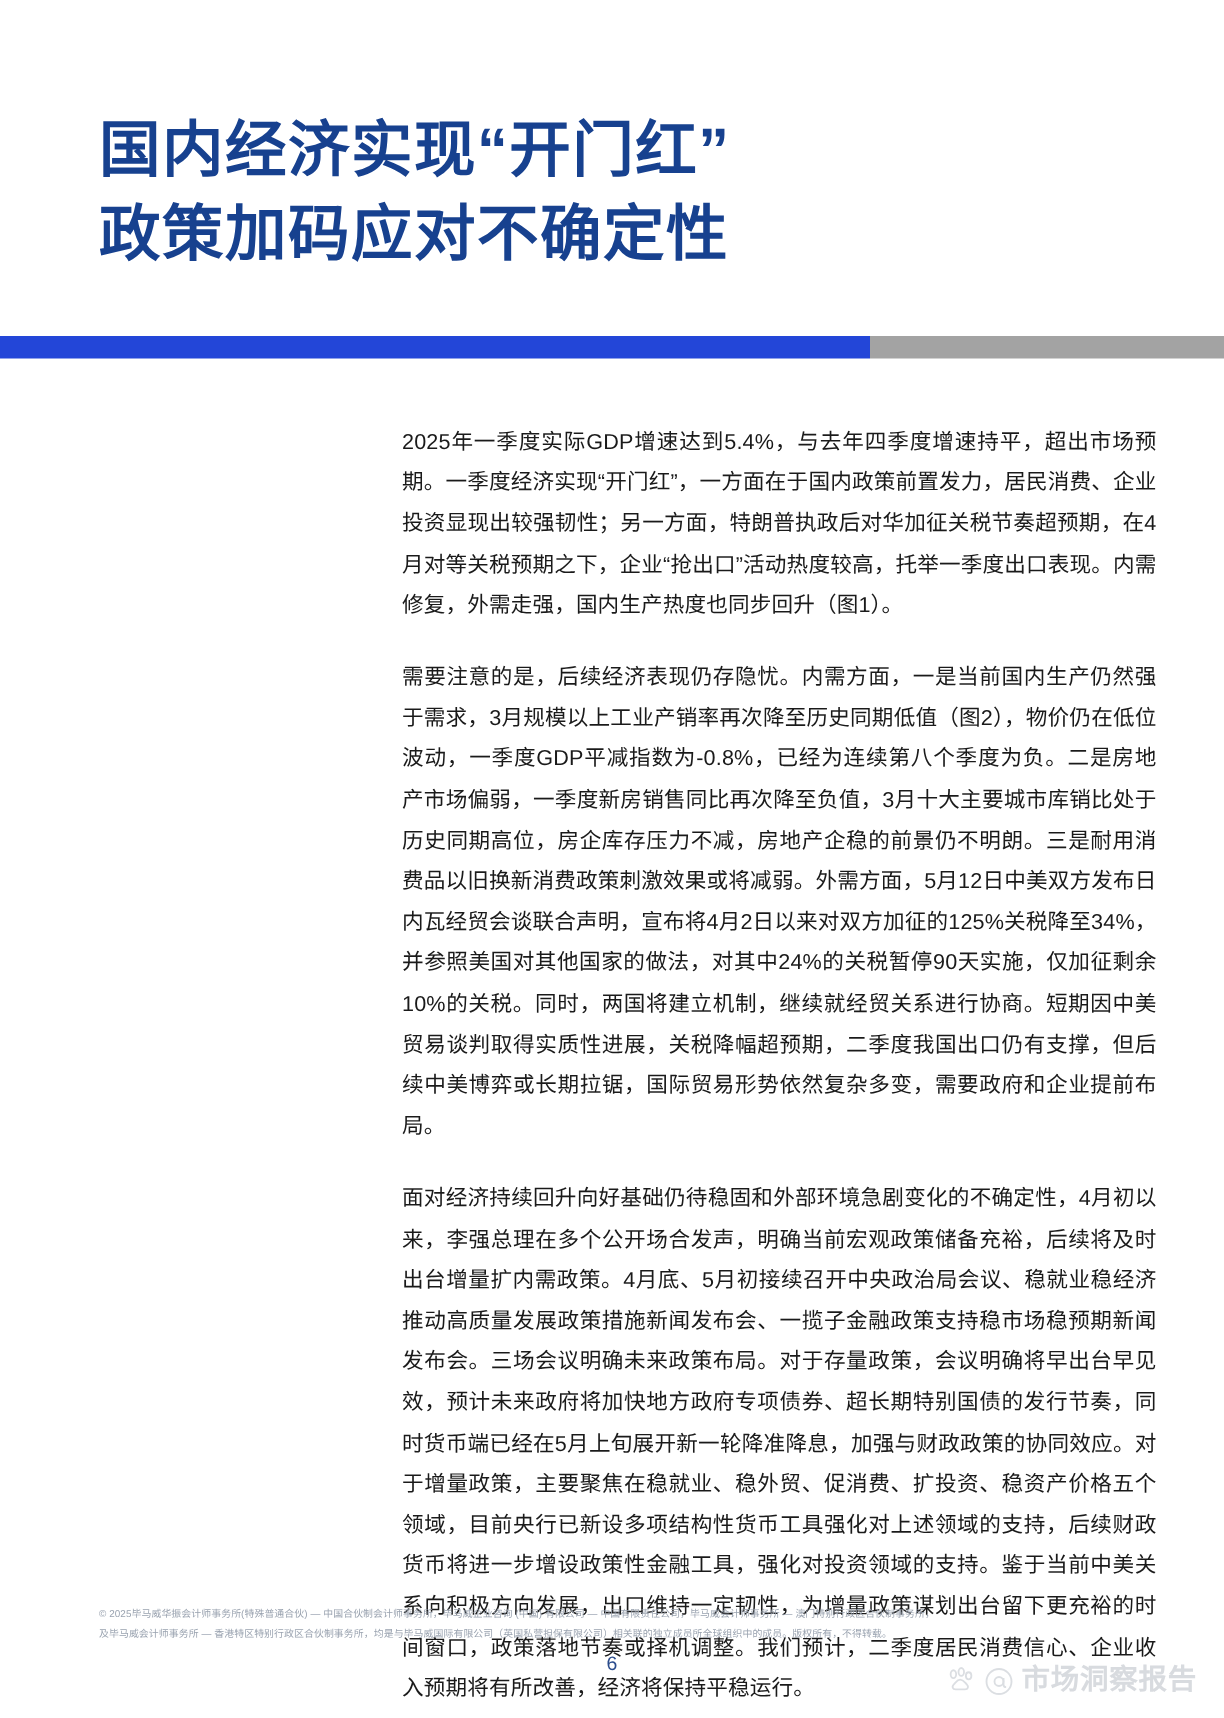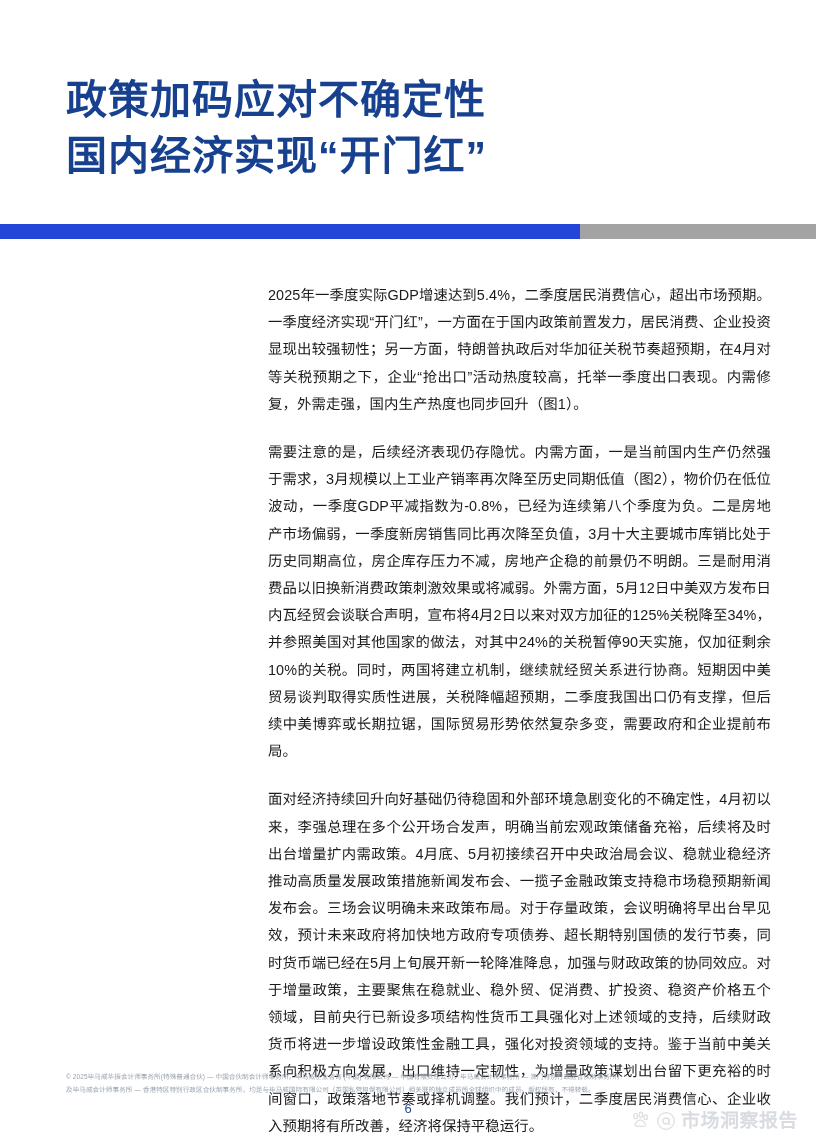--- a/index.html
+++ b/index.html
@@ -142,31 +142,31 @@
     letter-spacing: 0.5px;
     line-height: 21px;
   }
 </style>
 </head>
 <body>
 
 <div class="page">
 
   <div class="title-block">
+    <div class="title-line">国内经济实现“开门红”</div>
     <div class="title-line">政策加码应对不确定性</div>
-    <div class="title-line">国内经济实现“开门红”</div>
   </div>
 
   <div class="divider-bar">
     <div class="divider-blue"></div>
     <div class="divider-gray"></div>
   </div>
 
   <div class="content">
-    <p class="para">2025年一季度实际GDP增速达到5.4%，二季度居民消费信心，超出市场预期。一季度经济实现“开门红”，一方面在于国内政策前置发力，居民消费、企业投资显现出较强韧性；另一方面，特朗普执政后对华加征关税节奏超预期，在4月对等关税预期之下，企业“抢出口”活动热度较高，托举一季度出口表现。内需修复，外需走强，国内生产热度也同步回升（图1）。</p>
+    <p class="para">2025年一季度实际GDP增速达到5.4%，与去年四季度增速持平，超出市场预期。一季度经济实现“开门红”，一方面在于国内政策前置发力，居民消费、企业投资显现出较强韧性；另一方面，特朗普执政后对华加征关税节奏超预期，在4月对等关税预期之下，企业“抢出口”活动热度较高，托举一季度出口表现。内需修复，外需走强，国内生产热度也同步回升（图1）。</p>
     <p class="para">需要注意的是，后续经济表现仍存隐忧。内需方面，一是当前国内生产仍然强于需求，3月规模以上工业产销率再次降至历史同期低值（图2），物价仍在低位波动，一季度GDP平减指数为-0.8%，已经为连续第八个季度为负。二是房地产市场偏弱，一季度新房销售同比再次降至负值，3月十大主要城市库销比处于历史同期高位，房企库存压力不减，房地产企稳的前景仍不明朗。三是耐用消费品以旧换新消费政策刺激效果或将减弱。外需方面，5月12日中美双方发布日内瓦经贸会谈联合声明，宣布将4月2日以来对双方加征的125%关税降至34%，并参照美国对其他国家的做法，对其中24%的关税暂停90天实施，仅加征剩余10%的关税。同时，两国将建立机制，继续就经贸关系进行协商。短期因中美贸易谈判取得实质性进展，关税降幅超预期，二季度我国出口仍有支撑，但后续中美博弈或长期拉锯，国际贸易形势依然复杂多变，需要政府和企业提前布局。</p>
     <p class="para">面对经济持续回升向好基础仍待稳固和外部环境急剧变化的不确定性，4月初以来，李强总理在多个公开场合发声，明确当前宏观政策储备充裕，后续将及时出台增量扩内需政策。4月底、5月初接续召开中央政治局会议、稳就业稳经济推动高质量发展政策措施新闻发布会、一揽子金融政策支持稳市场稳预期新闻发布会。三场会议明确未来政策布局。对于存量政策，会议明确将早出台早见效，预计未来政府将加快地方政府专项债券、超长期特别国债的发行节奏，同时货币端已经在5月上旬展开新一轮降准降息，加强与财政政策的协同效应。对于增量政策，主要聚焦在稳就业、稳外贸、促消费、扩投资、稳资产价格五个领域，目前央行已新设多项结构性货币工具强化对上述领域的支持，后续财政货币将进一步增设政策性金融工具，强化对投资领域的支持。鉴于当前中美关系向积极方向发展，出口维持一定韧性，为增量政策谋划出台留下更充裕的时间窗口，政策落地节奏或择机调整。我们预计，二季度居民消费信心、企业收入预期将有所改善，经济将保持平稳运行。</p>
   </div>
 
   <div class="footer">
     <div class="footer-line">© 2025毕马威华振会计师事务所(特殊普通合伙) — 中国合伙制会计师事务所，毕马威企业咨询 (中国) 有限公司 — 中国有限责任公司，毕马威会计师事务所 — 澳门特别行政区合伙制事务所，</div>
     <div class="footer-line">及毕马威会计师事务所 — 香港特区特别行政区合伙制事务所，均是与毕马威国际有限公司（英国私营担保有限公司）相关联的独立成员所全球组织中的成员。版权所有，不得转载。</div>
   </div>
 
   <div class="page-number">6</div>

